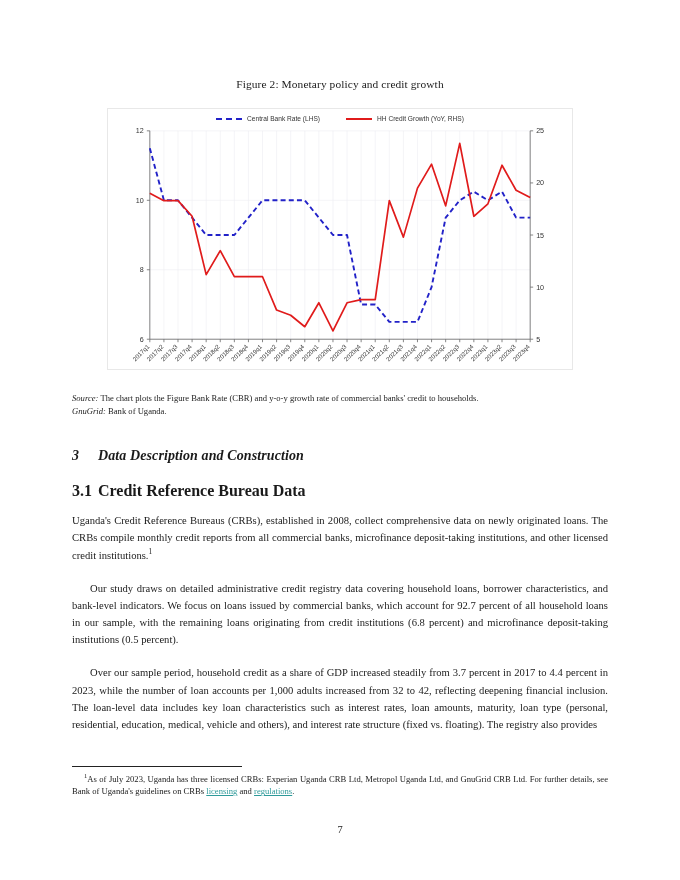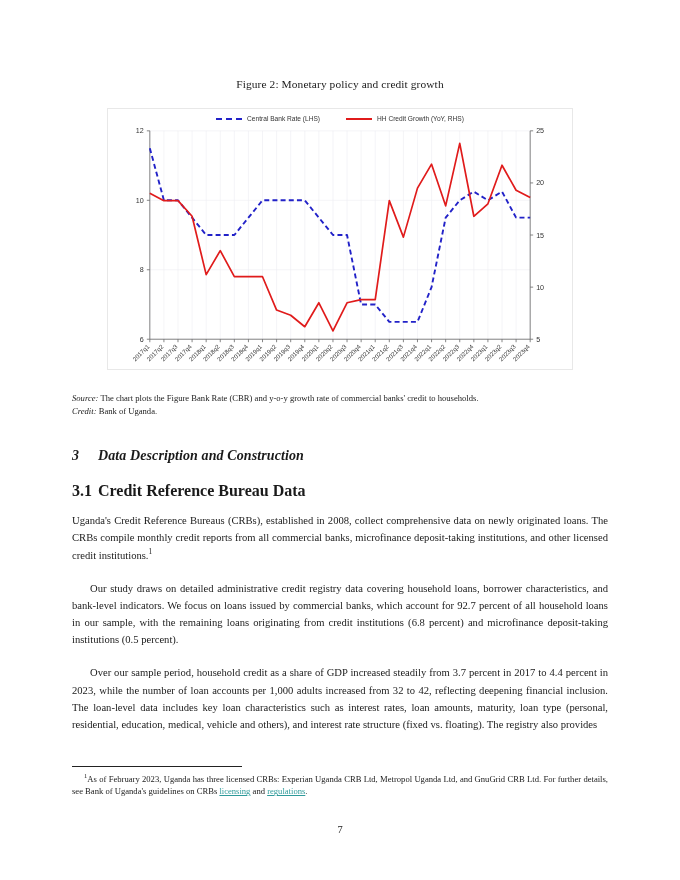--- a/index.html
+++ b/index.html
@@ -270,38 +270,38 @@
             <line x1="424" y1="232" x2="424" y2="235" stroke="#666" stroke-width="0.8"></line>
             <text x="424" y="240" text-anchor="end" font-size="6.2" font-family="&quot;Liberation Sans&quot;, sans-serif" fill="#333" transform="rotate(-45 424 240)">2023q4</text>
             <path d="M42.00 39.50 L56.15 92.00 L70.30 92.00 L84.44 109.50 L98.59 127.00 L112.74 127.00 L126.89 127.00 L141.04 109.50 L155.19 92.00 L169.33 92.00 L183.48 92.00 L197.63 92.00 L211.78 109.50 L225.93 127.00 L240.07 127.00 L254.22 197.00 L268.37 197.00 L282.52 214.50 L296.67 214.50 L310.81 214.50 L324.96 179.50 L339.11 109.50 L353.26 92.00 L367.41 83.25 L381.56 92.00 L395.70 83.25 L409.85 109.50 L424.00 109.50" fill="none" stroke="#2222c8" stroke-width="1.9" stroke-linejoin="round" stroke-linecap="butt" stroke-dasharray="5,3.2"></path>
             <path d="M42.00 85.00 L56.15 92.35 L70.30 92.35 L84.44 108.10 L98.59 166.90 L112.74 142.75 L126.89 169.00 L141.04 169.00 L155.19 169.00 L169.33 202.60 L183.48 207.85 L197.63 219.40 L211.78 195.25 L225.93 223.60 L240.07 195.25 L254.22 192.10 L268.37 192.10 L282.52 92.35 L296.67 129.10 L310.81 79.75 L324.96 55.60 L339.11 97.60 L353.26 34.60 L367.41 108.10 L381.56 95.50 L395.70 56.65 L409.85 81.85 L424.00 89.20" fill="none" stroke="#e01b1b" stroke-width="1.7" stroke-linejoin="round" stroke-linecap="butt"></path>
           </svg>
       </div>
     </div>
 
     <div class="notes">
       <div><i>Source:</i><span> The chart plots the Figure Bank Rate (CBR) and y-o-y growth rate of commercial banks' credit to households.</span></div>
-      <div><i>Credit:</i><span> Bank of Uganda.</span></div>
+      <div><i>GnuGrid:</i><span> Bank of Uganda.</span></div>
     </div>
 
     <h2 class="section">
       <span class="num">3</span><span>Data Description and Construction</span>
     </h2>
 
     <h3 class="subsection">
       <span class="num">3.1</span><span>Credit Reference Bureau Data</span>
     </h3>
 
     <p class="body"><span>Uganda's Credit Reference Bureaus (CRBs), established in 2008, collect comprehensive data on newly originated loans. The CRBs compile monthly credit reports from all commercial banks, microfinance deposit-taking institutions, and other licensed credit institutions.</span><sup class="fn">1</sup></p>
 
     <p class="body indent">Our study draws on detailed administrative credit registry data covering household loans, borrower characteristics, and bank-level indicators. We focus on loans issued by commercial banks, which account for 92.7 percent of all household loans in our sample, with the remaining loans originating from credit institutions (6.8 percent) and microfinance deposit-taking institutions (0.5 percent).</p>
 
     <p class="body indent">Over our sample period, household credit as a share of GDP increased steadily from 3.7 percent in 2017 to 4.4 percent in 2023, while the number of loan accounts per 1,000 adults increased from 32 to 42, reflecting deepening financial inclusion. The loan-level data includes key loan characteristics such as interest rates, loan amounts, maturity, loan type (personal, residential, education, medical, vehicle and others), and interest rate structure (fixed vs. floating). The registry also provides</p>
 
   </div>
 
   <div class="footnote-area">
     <div class="fn-rule"></div>
-    <p class="footnote"><sup>1</sup><span>As of February 2023, Uganda has three licensed CRBs: Experian Uganda CRB Ltd, Metropol Uganda Ltd, and GnuGrid CRB Ltd. For further details, see Bank of Uganda's guidelines on CRBs </span><a class="link" href="#">licensing</a><span> and </span><a class="link" href="#">regulations</a><span>.</span></p>
+    <p class="footnote"><sup>1</sup><span>As of July 2023, Uganda has three licensed CRBs: Experian Uganda CRB Ltd, Metropol Uganda Ltd, and GnuGrid CRB Ltd. For further details, see Bank of Uganda's guidelines on CRBs </span><a class="link" href="#">licensing</a><span> and </span><a class="link" href="#">regulations</a><span>.</span></p>
   </div>
 
   <div class="page-number">7</div>
 </div>
 
 </body></html>

